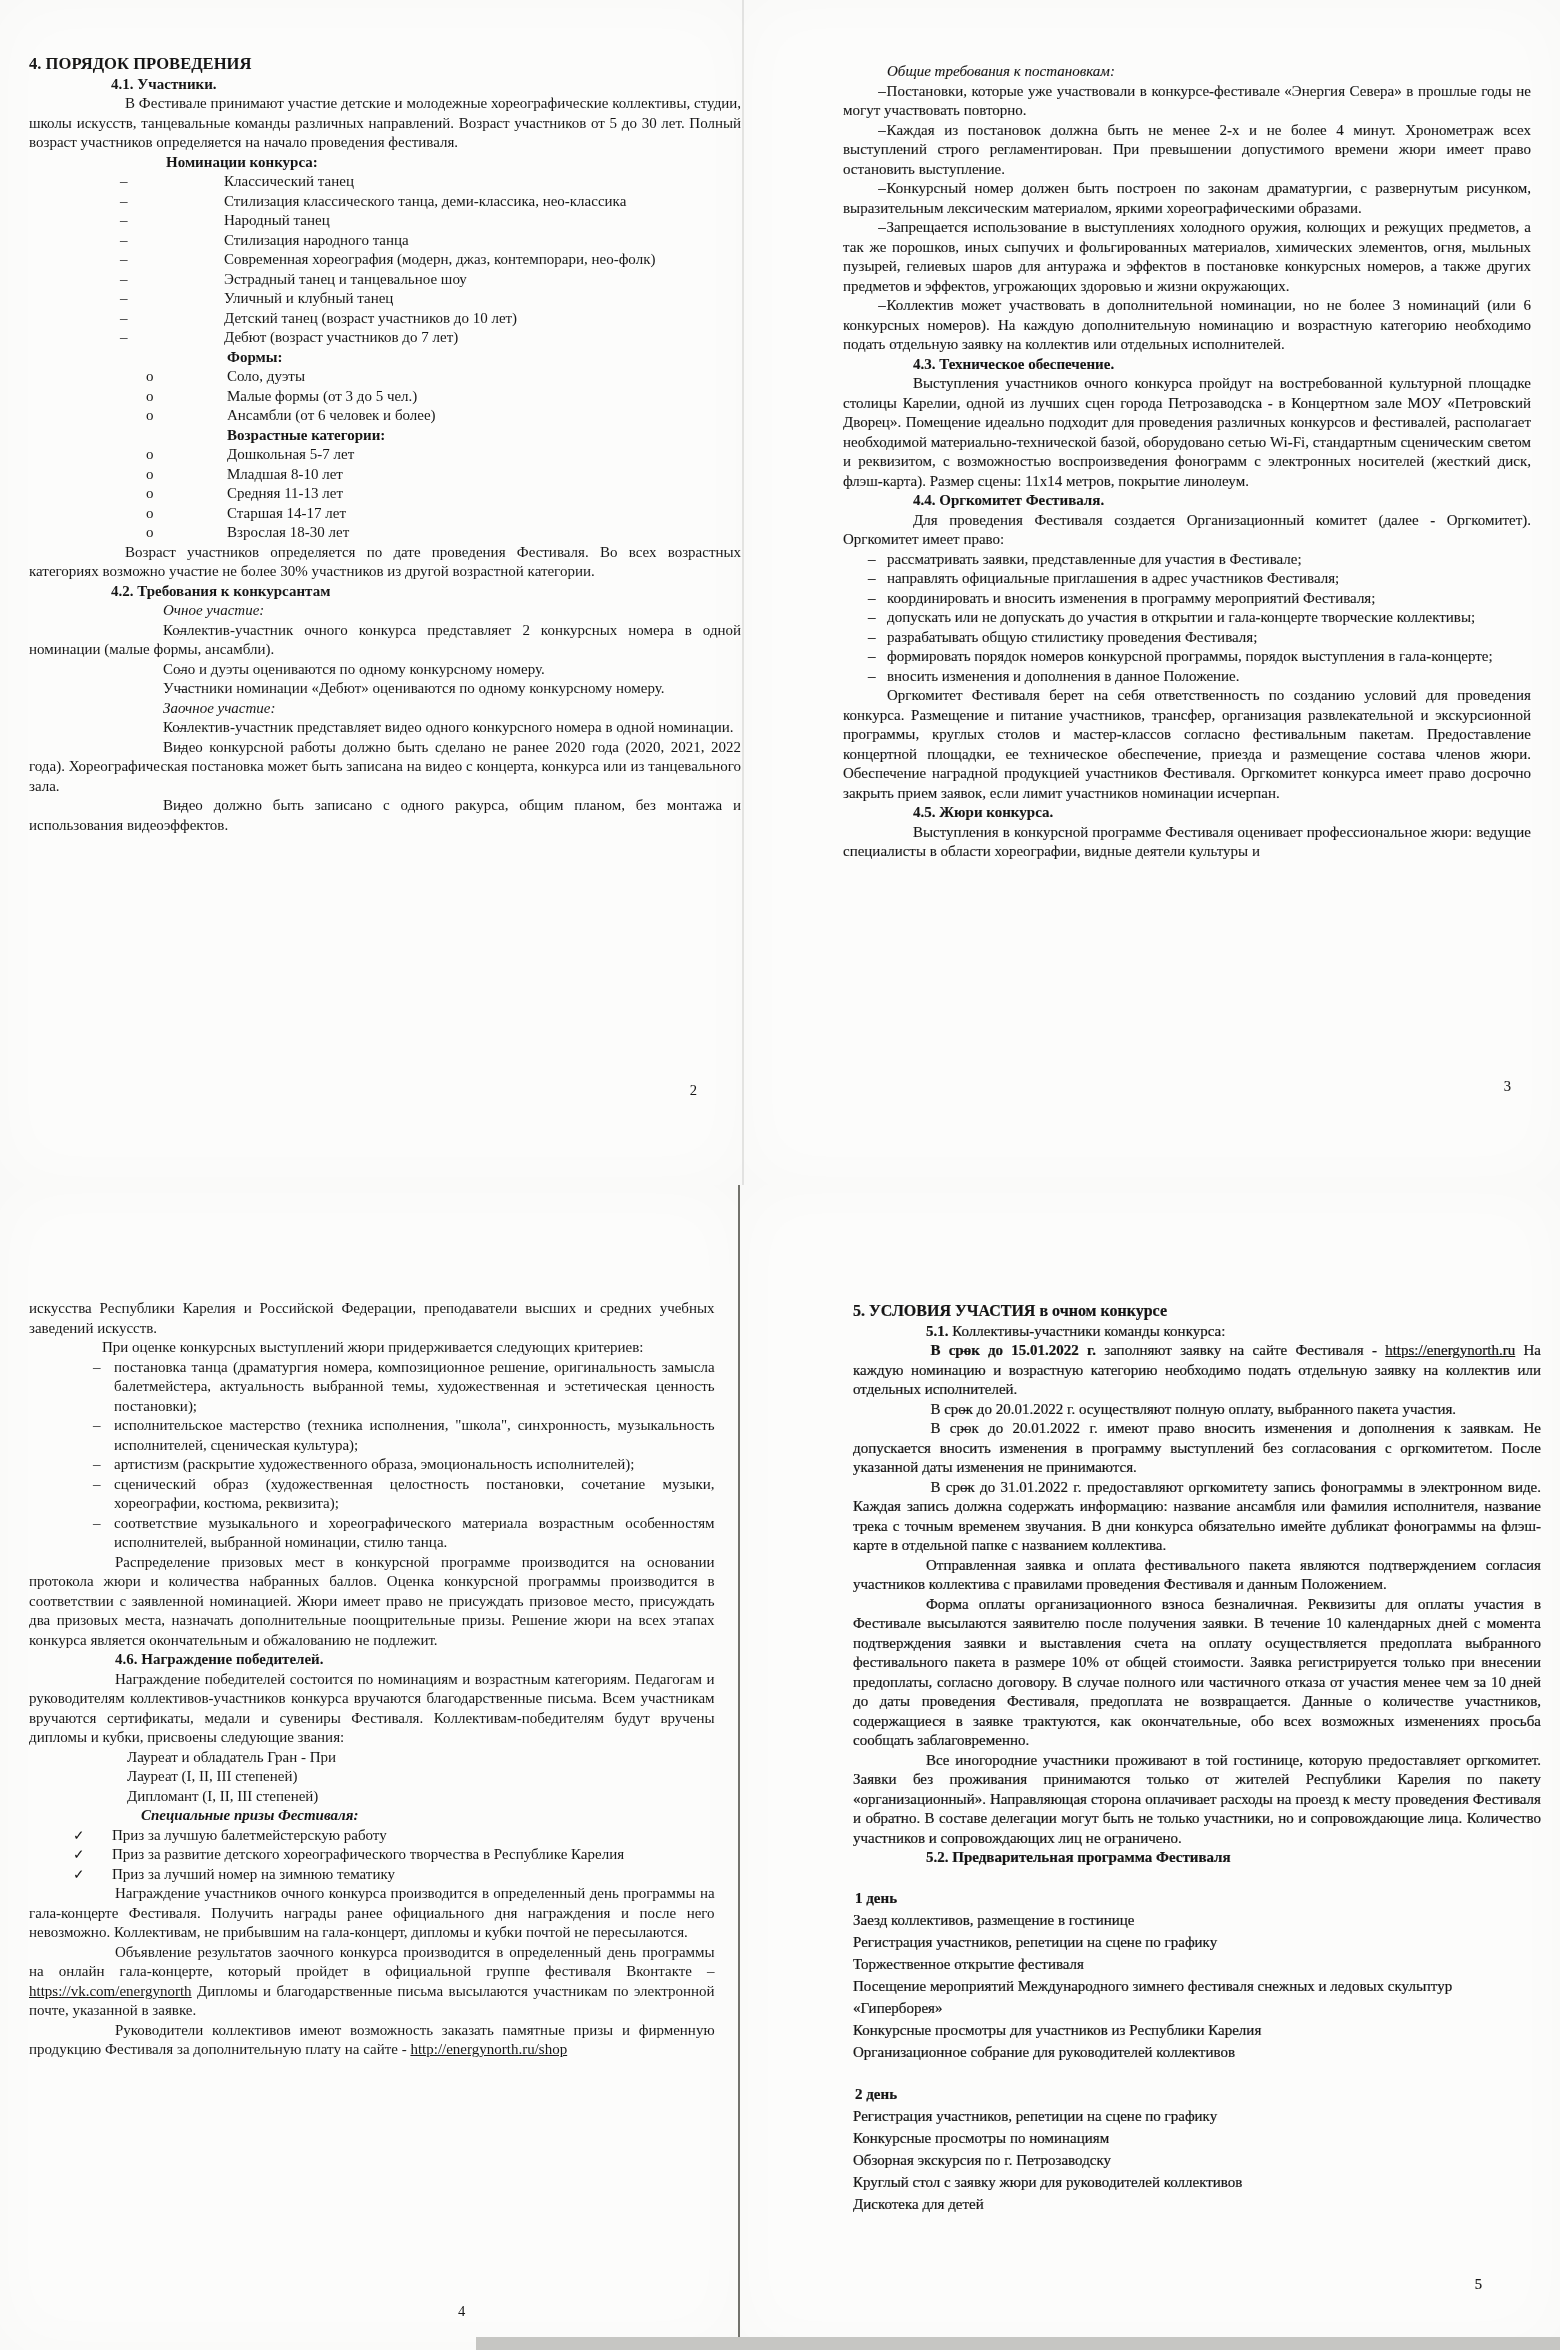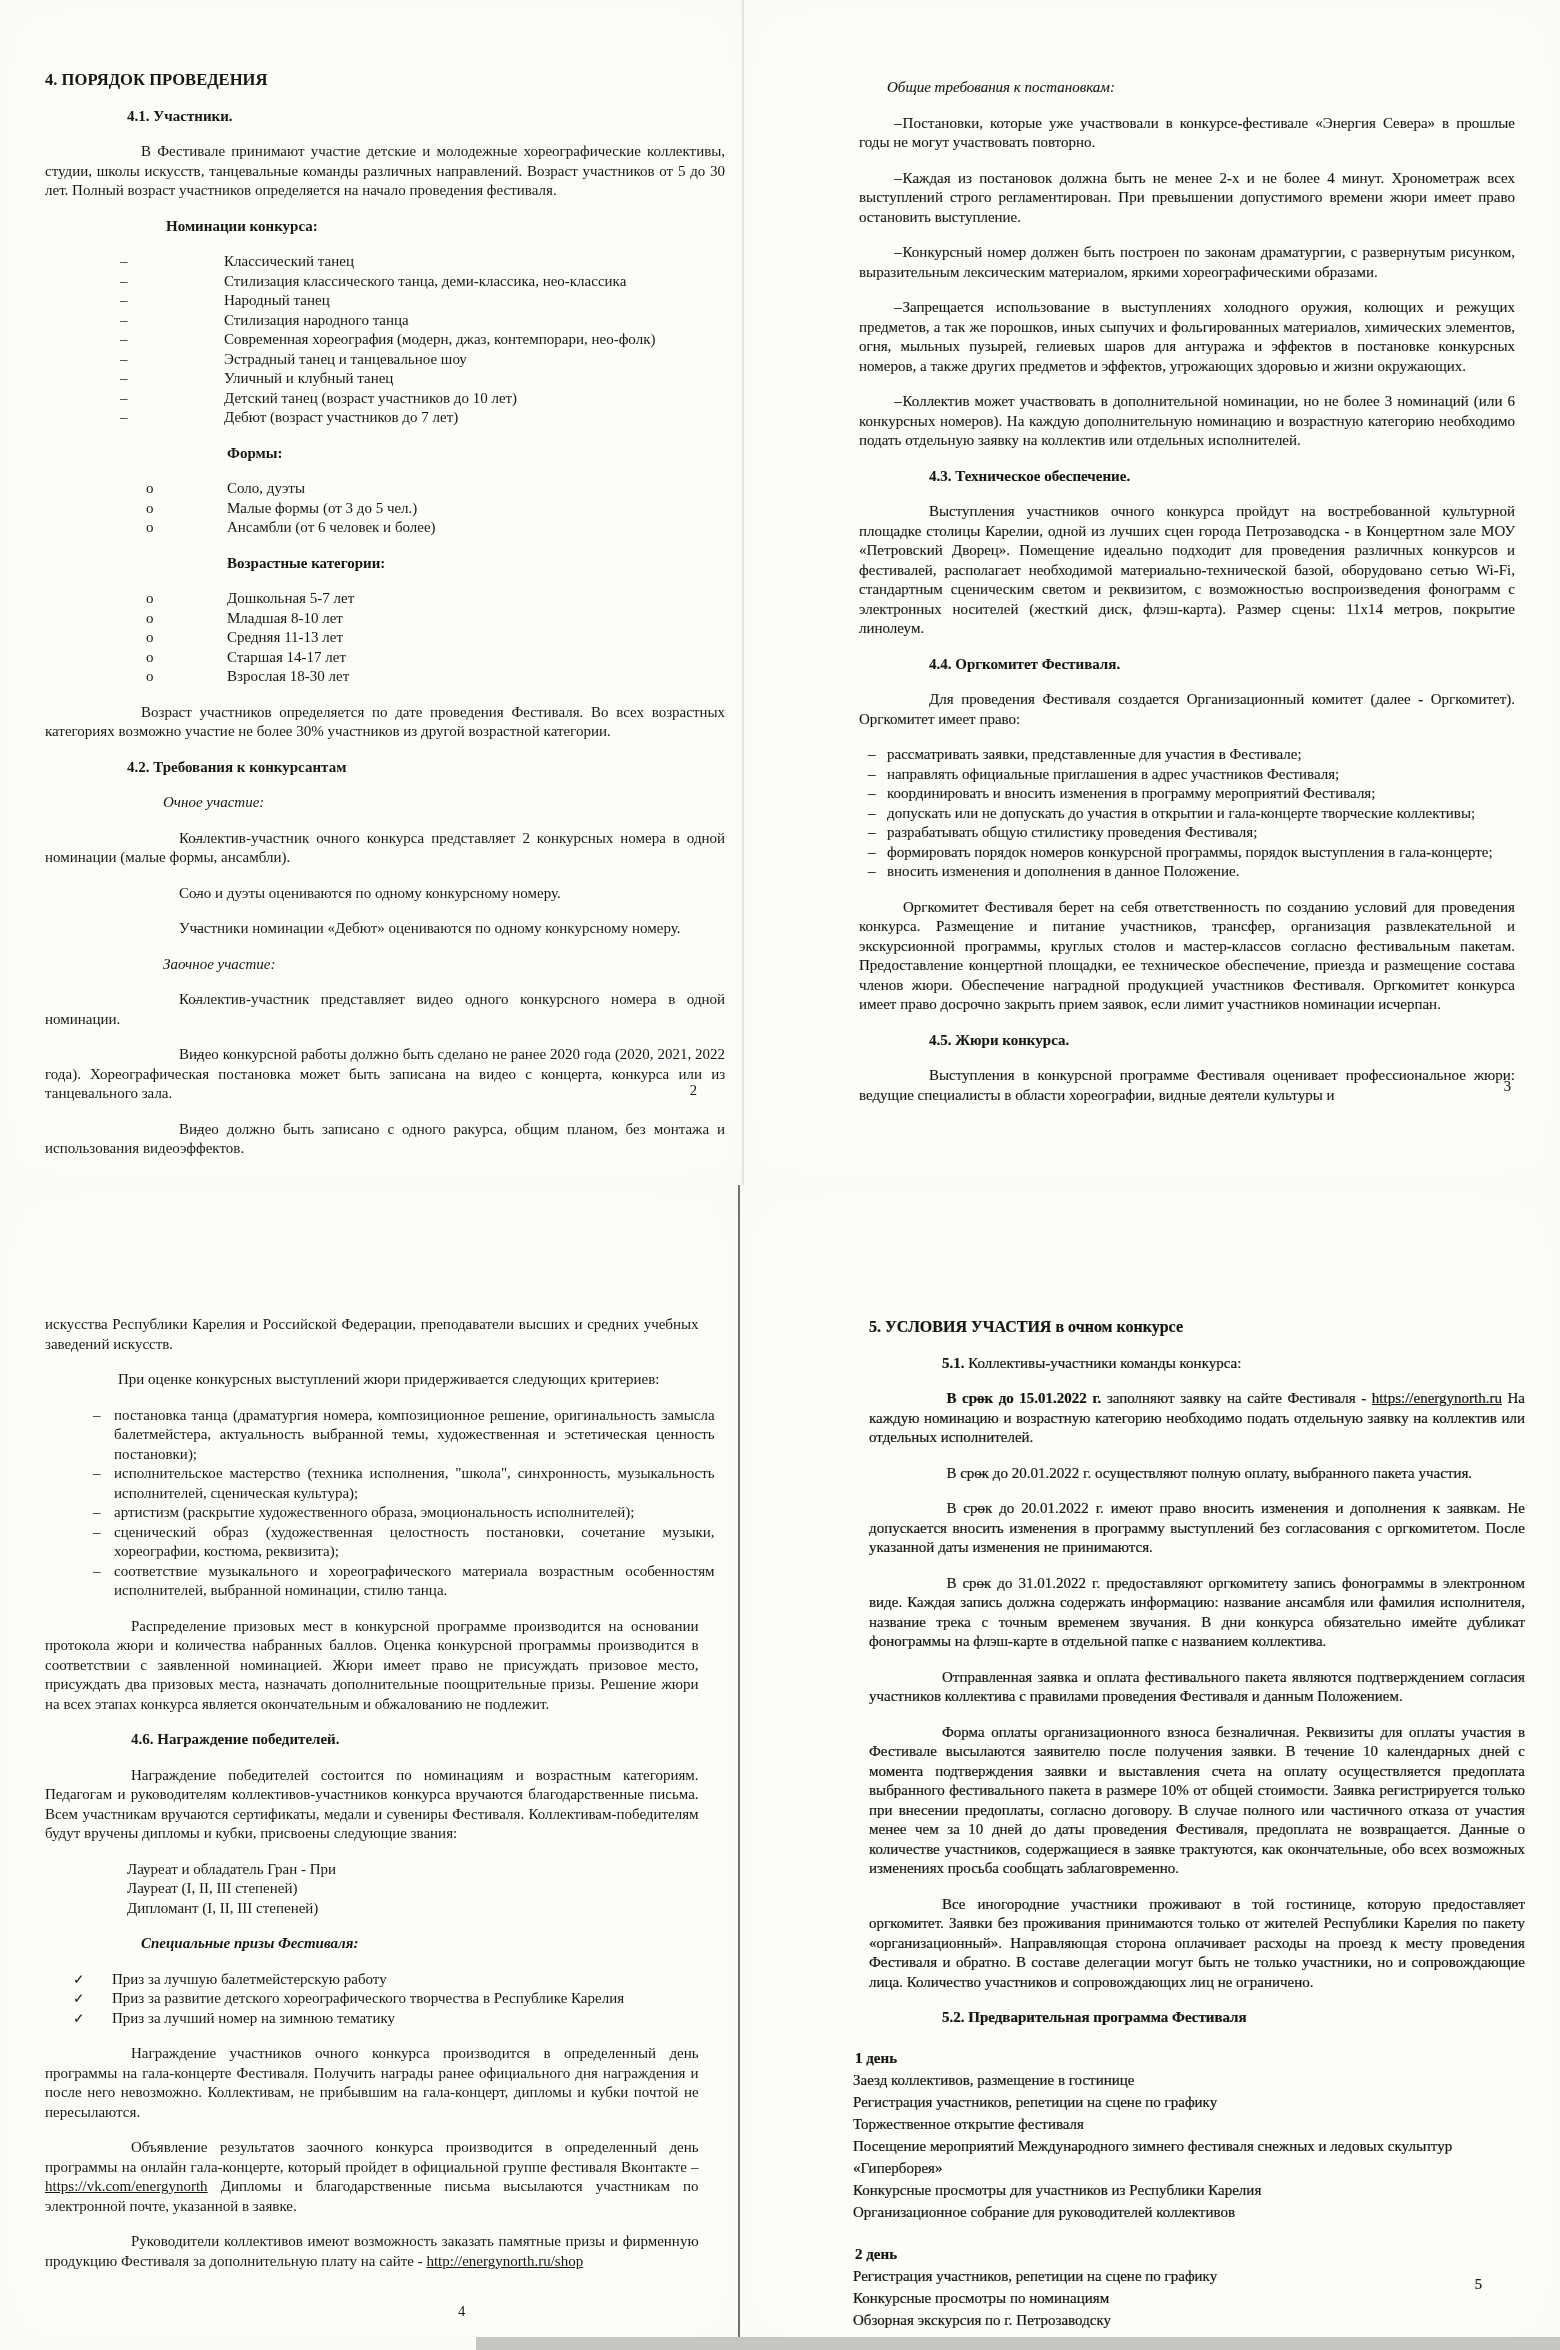--- a/index.html
+++ b/index.html
@@ -1,20 +1,20 @@
 <!DOCTYPE html>
 <html><head>
 <meta charset="utf-8">
 <style>
   html,body{margin:0;padding:0;background:#eceeea;}
   #canvas{position:relative;width:1560px;height:2350px;background:#f7f7f5;overflow:hidden;
           font-family:"Liberation Serif","DejaVu Serif",serif;color:#161616;}
   .page{position:absolute;background:#fcfcfb;box-sizing:border-box;overflow:hidden;
         font-size:15px;line-height:19.5px;box-shadow:inset 0 0 68px rgba(0,0,0,0.018);}
-  .page p{margin:16px;text-align:justify;}
+  .page p{margin:0;text-align:justify;}
   .h{font-weight:bold;}
   .it{font-style:italic;}
   .ttl{text-align:center;font-weight:bold;font-size:16.6px;line-height:21.5px;text-indent:0!important;}
   .mkin{display:inline-block;font-style:normal;}
   .l{position:relative;text-align:justify;}
   .l .mk{position:absolute;top:0;}
   .pn{position:absolute;font-size:14.6px;}
   .link{text-decoration:underline;}
   
   .g8{margin-top:7.8px}.g13{margin-top:12.7px}.g14{margin-top:13.7px}.g16{margin-top:15.6px}

